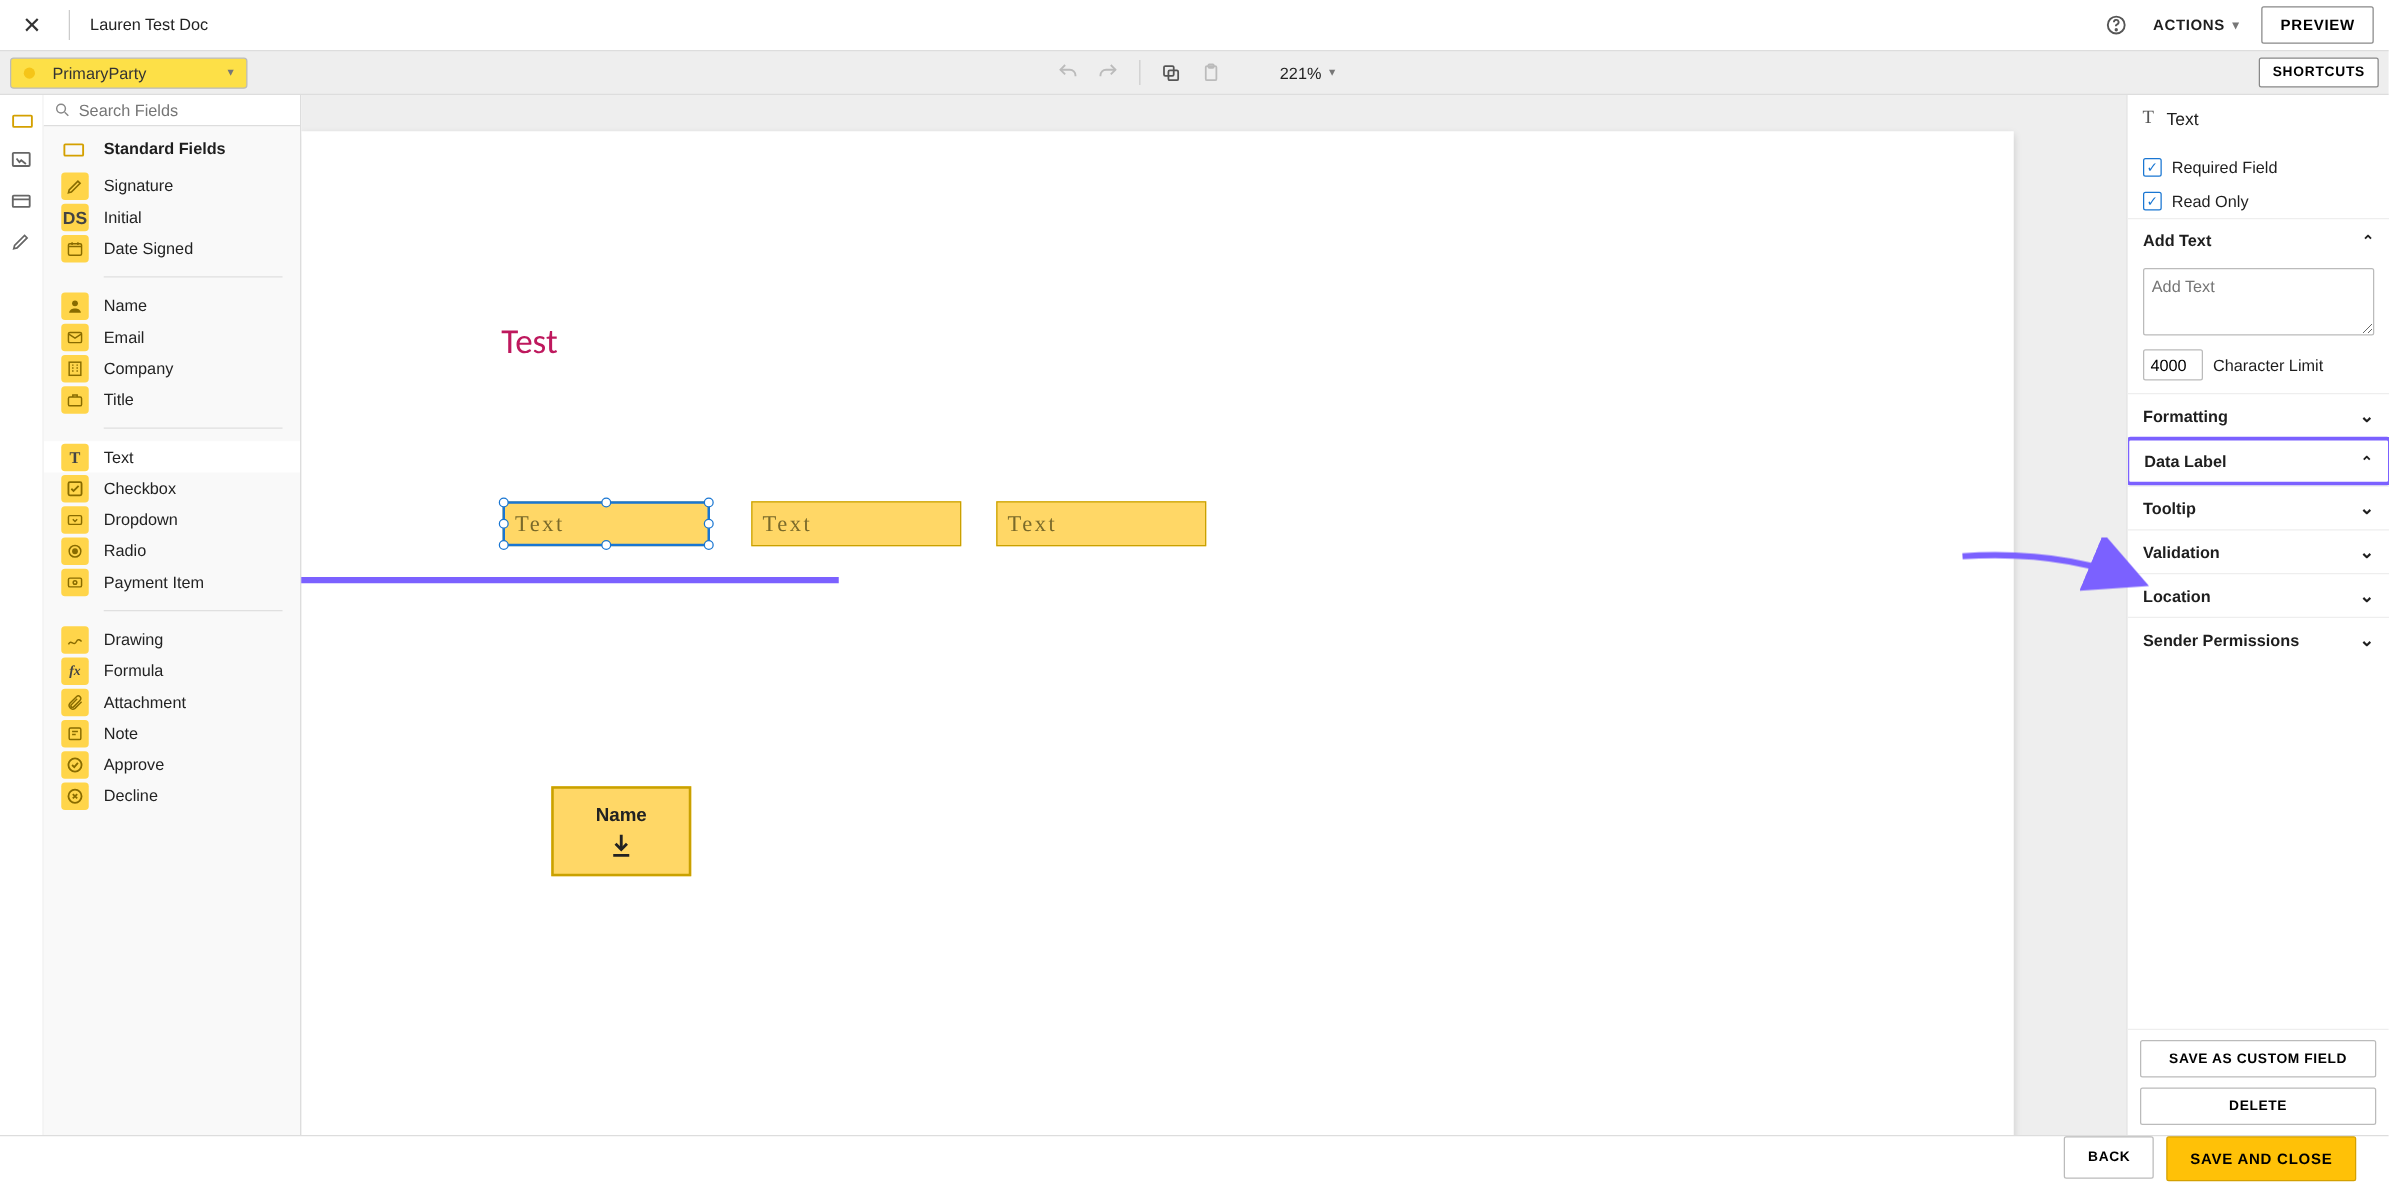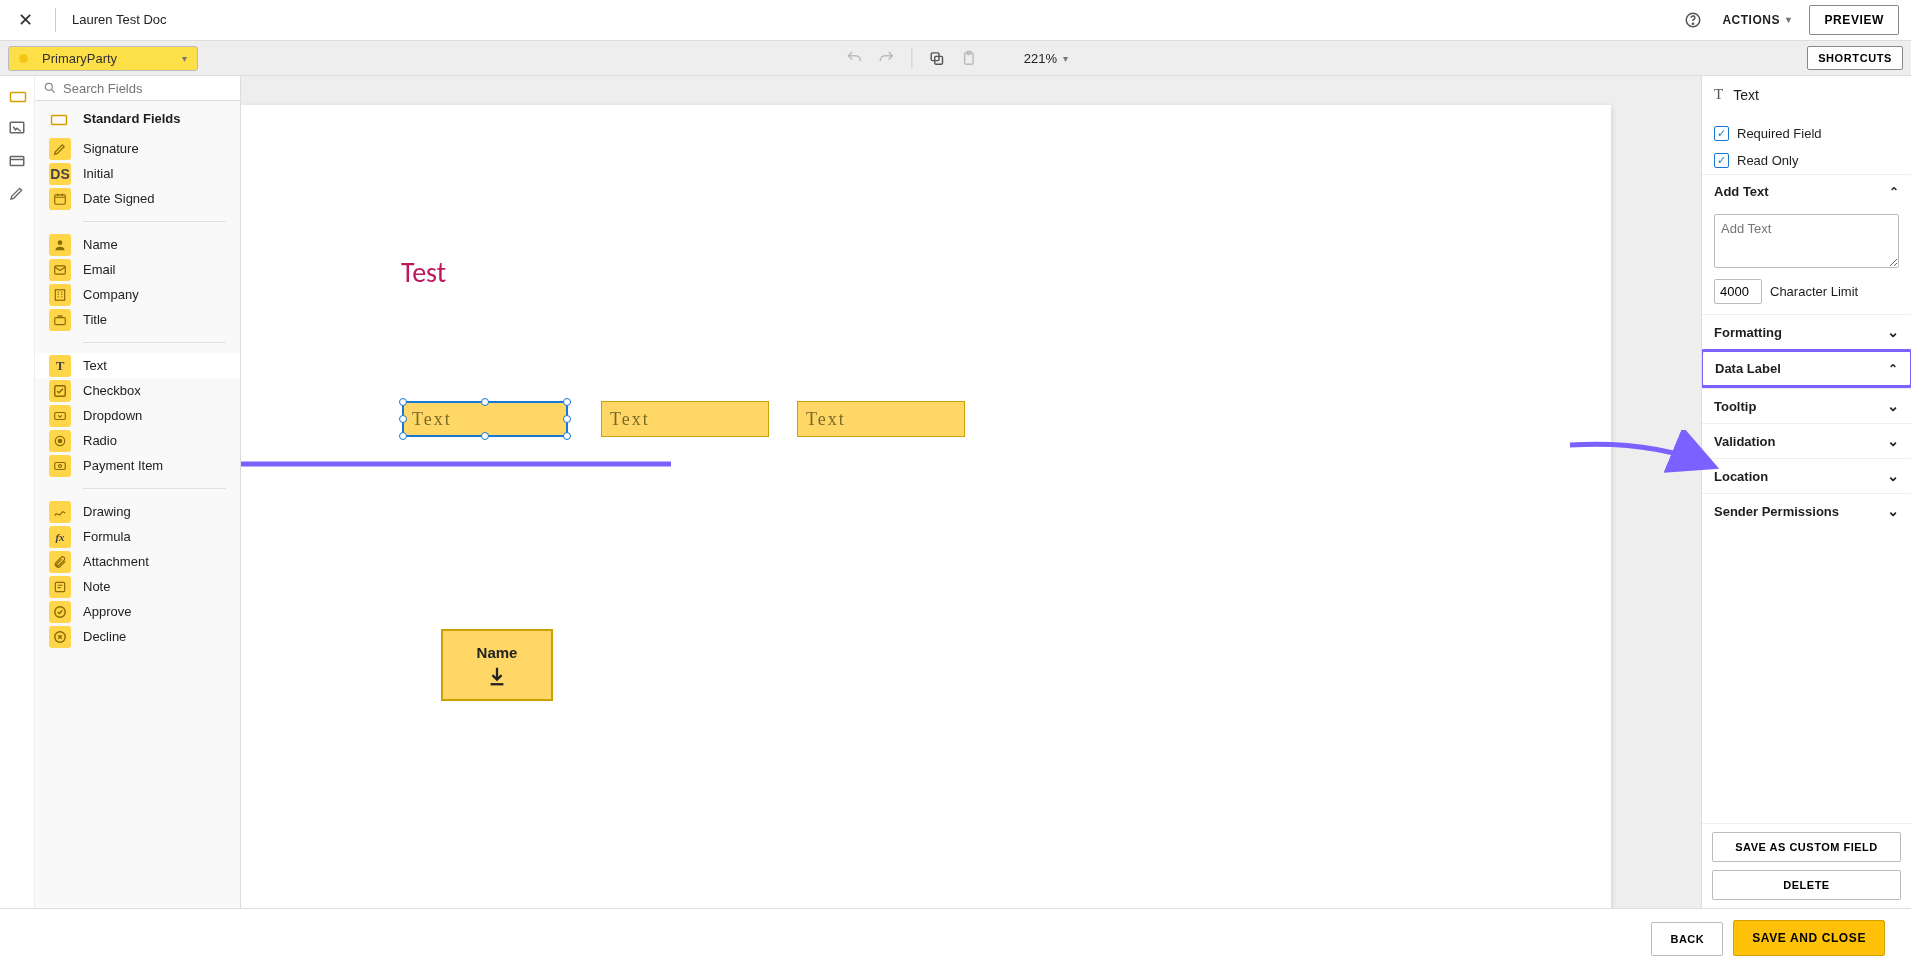--- a/index.html
+++ b/index.html
@@ -68,21 +68,21 @@
   .accordion-head { display:flex; align-items:center; justify-content:space-between; padding:9px 12px; font-size:13px; font-weight:700; border-top:1px solid #eee; cursor:pointer; }
   .accordion-body { padding:6px 12px 10px; }
   .textarea { width:100%; height:54px; border:1px solid #bbb; resize:vertical; padding:6px; font-size:13px; font-family:inherit; border-radius:2px;}
   .char-limit-row { display:flex; align-items:center; gap:8px; margin-top:8px; font-size:13px;}
   .char-limit-row input { width:48px; padding:4px 5px; border:1px solid #bbb; border-radius:2px; text-align:left; font-size:13px;}
   .data-label-section { border:3px solid #7b61ff; border-radius:4px; margin:0 -2px; }
   .prop-input { width:100%; padding:5px 6px; border:1px solid #bbb; border-radius:2px; font-size:13px;}
   .right-actions { padding:8px 10px; display:flex; flex-direction:column; gap:8px; border-top:1px solid #eee;}
   .ghost-btn { border:1px solid #bbb; background:#fff; padding:8px 10px; font-size:11px; font-weight:700; letter-spacing:0.5px; cursor:pointer; border-radius:2px;}
   
-  .footer { height:48px; border-top:1px solid #ddd; display:flex; align-items:flex-end; justify-content:flex-end; gap:10px; padding:0 26px; background:#fff; }
+  .footer { height:48px; border-top:1px solid #ddd; display:flex; align-items:flex-start; justify-content:flex-end; gap:10px; padding:0 26px; background:#fff; }
   .primary-btn { background:#ffc107; border:1px solid #d4a000; padding:10px 18px; font-size:12px; font-weight:700; letter-spacing:0.6px; cursor:pointer; border-radius:2px; }
   
   .annot-arrow { position:absolute; pointer-events:none; }
   .chev-up::before{content:"⌃"; font-size:12px;}
   .chev-dn::before{content:"⌄"; font-size:14px;}
   svg{display:block;}
 </style>
 </head>
 <body>
 

